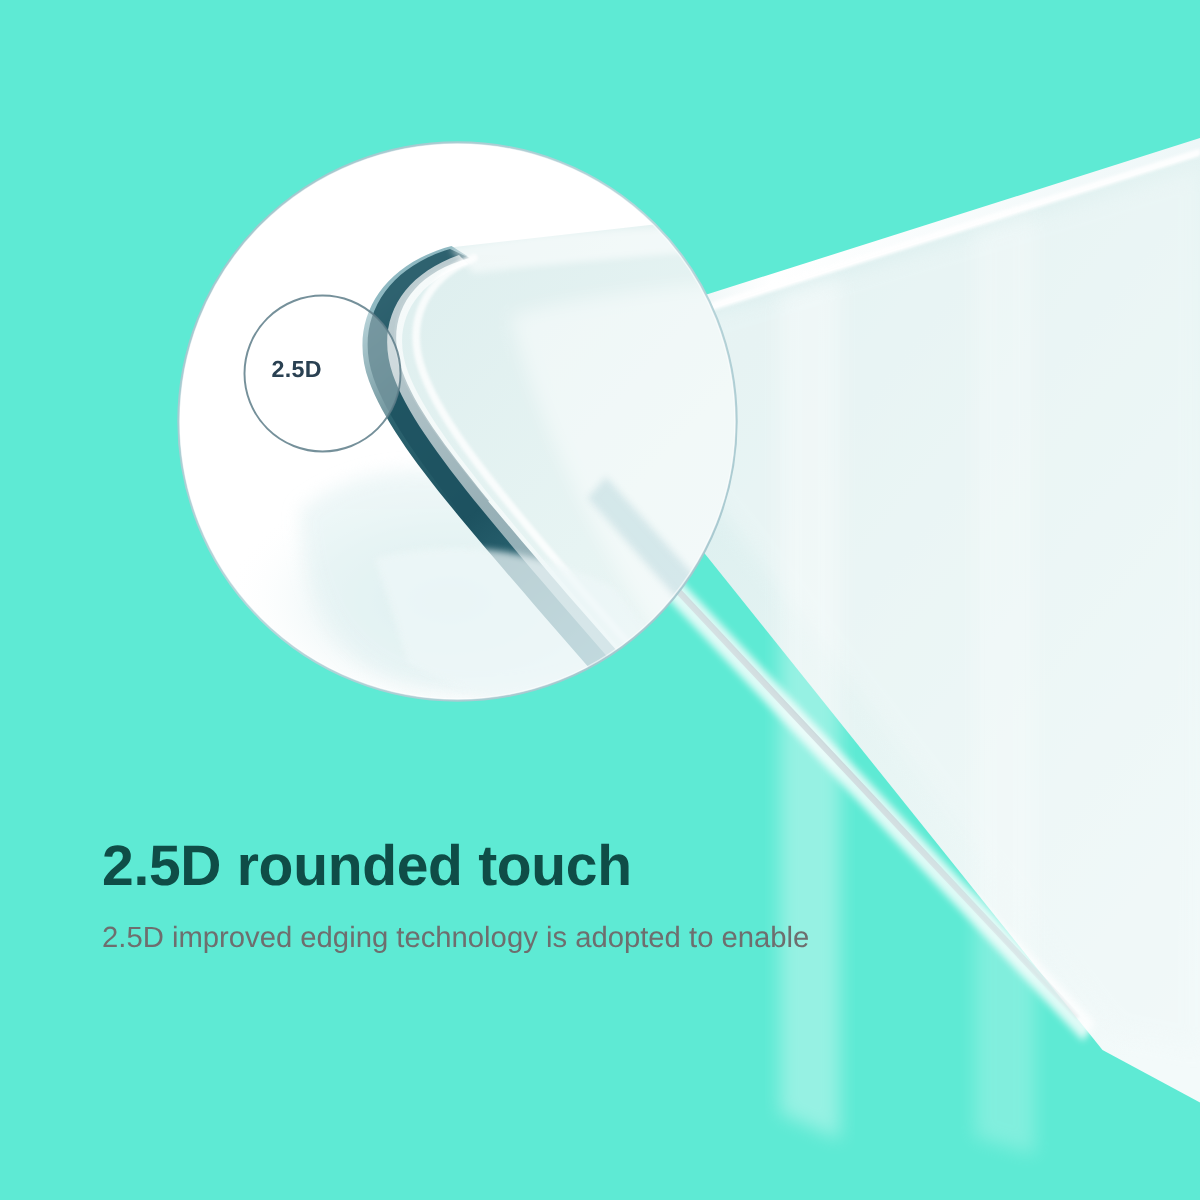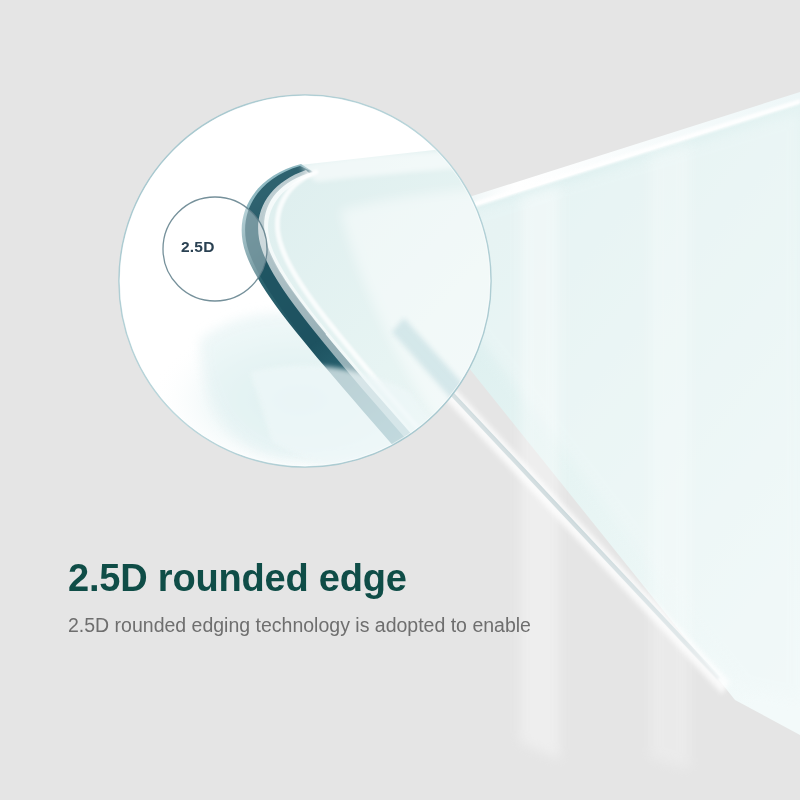--- a/index.html
+++ b/index.html
@@ -8,21 +8,21 @@
     padding: 0;
     background: #ffffff;
   }
   body {
     font-family: "Liberation Sans", sans-serif;
   }
   #stage {
     position: relative;
     width: 800px;
     height: 800px;
-    background: #e5e5e5;
+    background: #5eead4;
     overflow: hidden;
   }
   #art {
     position: absolute;
     left: 0;
     top: 0;
     width: 800px;
     height: 800px;
   }
   .text-block {
@@ -232,19 +232,19 @@
 
     <g>
       <circle cx="215" cy="249" r="52" fill="#ffffff" opacity="0.35"></circle>
       <circle cx="215" cy="249" r="52" fill="none" stroke="#5d7d88" stroke-width="1.3" opacity="0.85"></circle>
     </g>
   </svg>
 
   <div class="lens-caption">2.5D</div>
 
   <div class="text-block">
-    <h1 class="headline">2.5D rounded edge</h1>
+    <h1 class="headline">2.5D rounded touch</h1>
     <p class="subcopy">
-      <span class="line">2.5D rounded edging technology is adopted to enable</span>
+      <span class="line">2.5D improved edging technology is adopted to enable</span>
     </p>
   </div>
 
 </div>
 
 </body></html>

